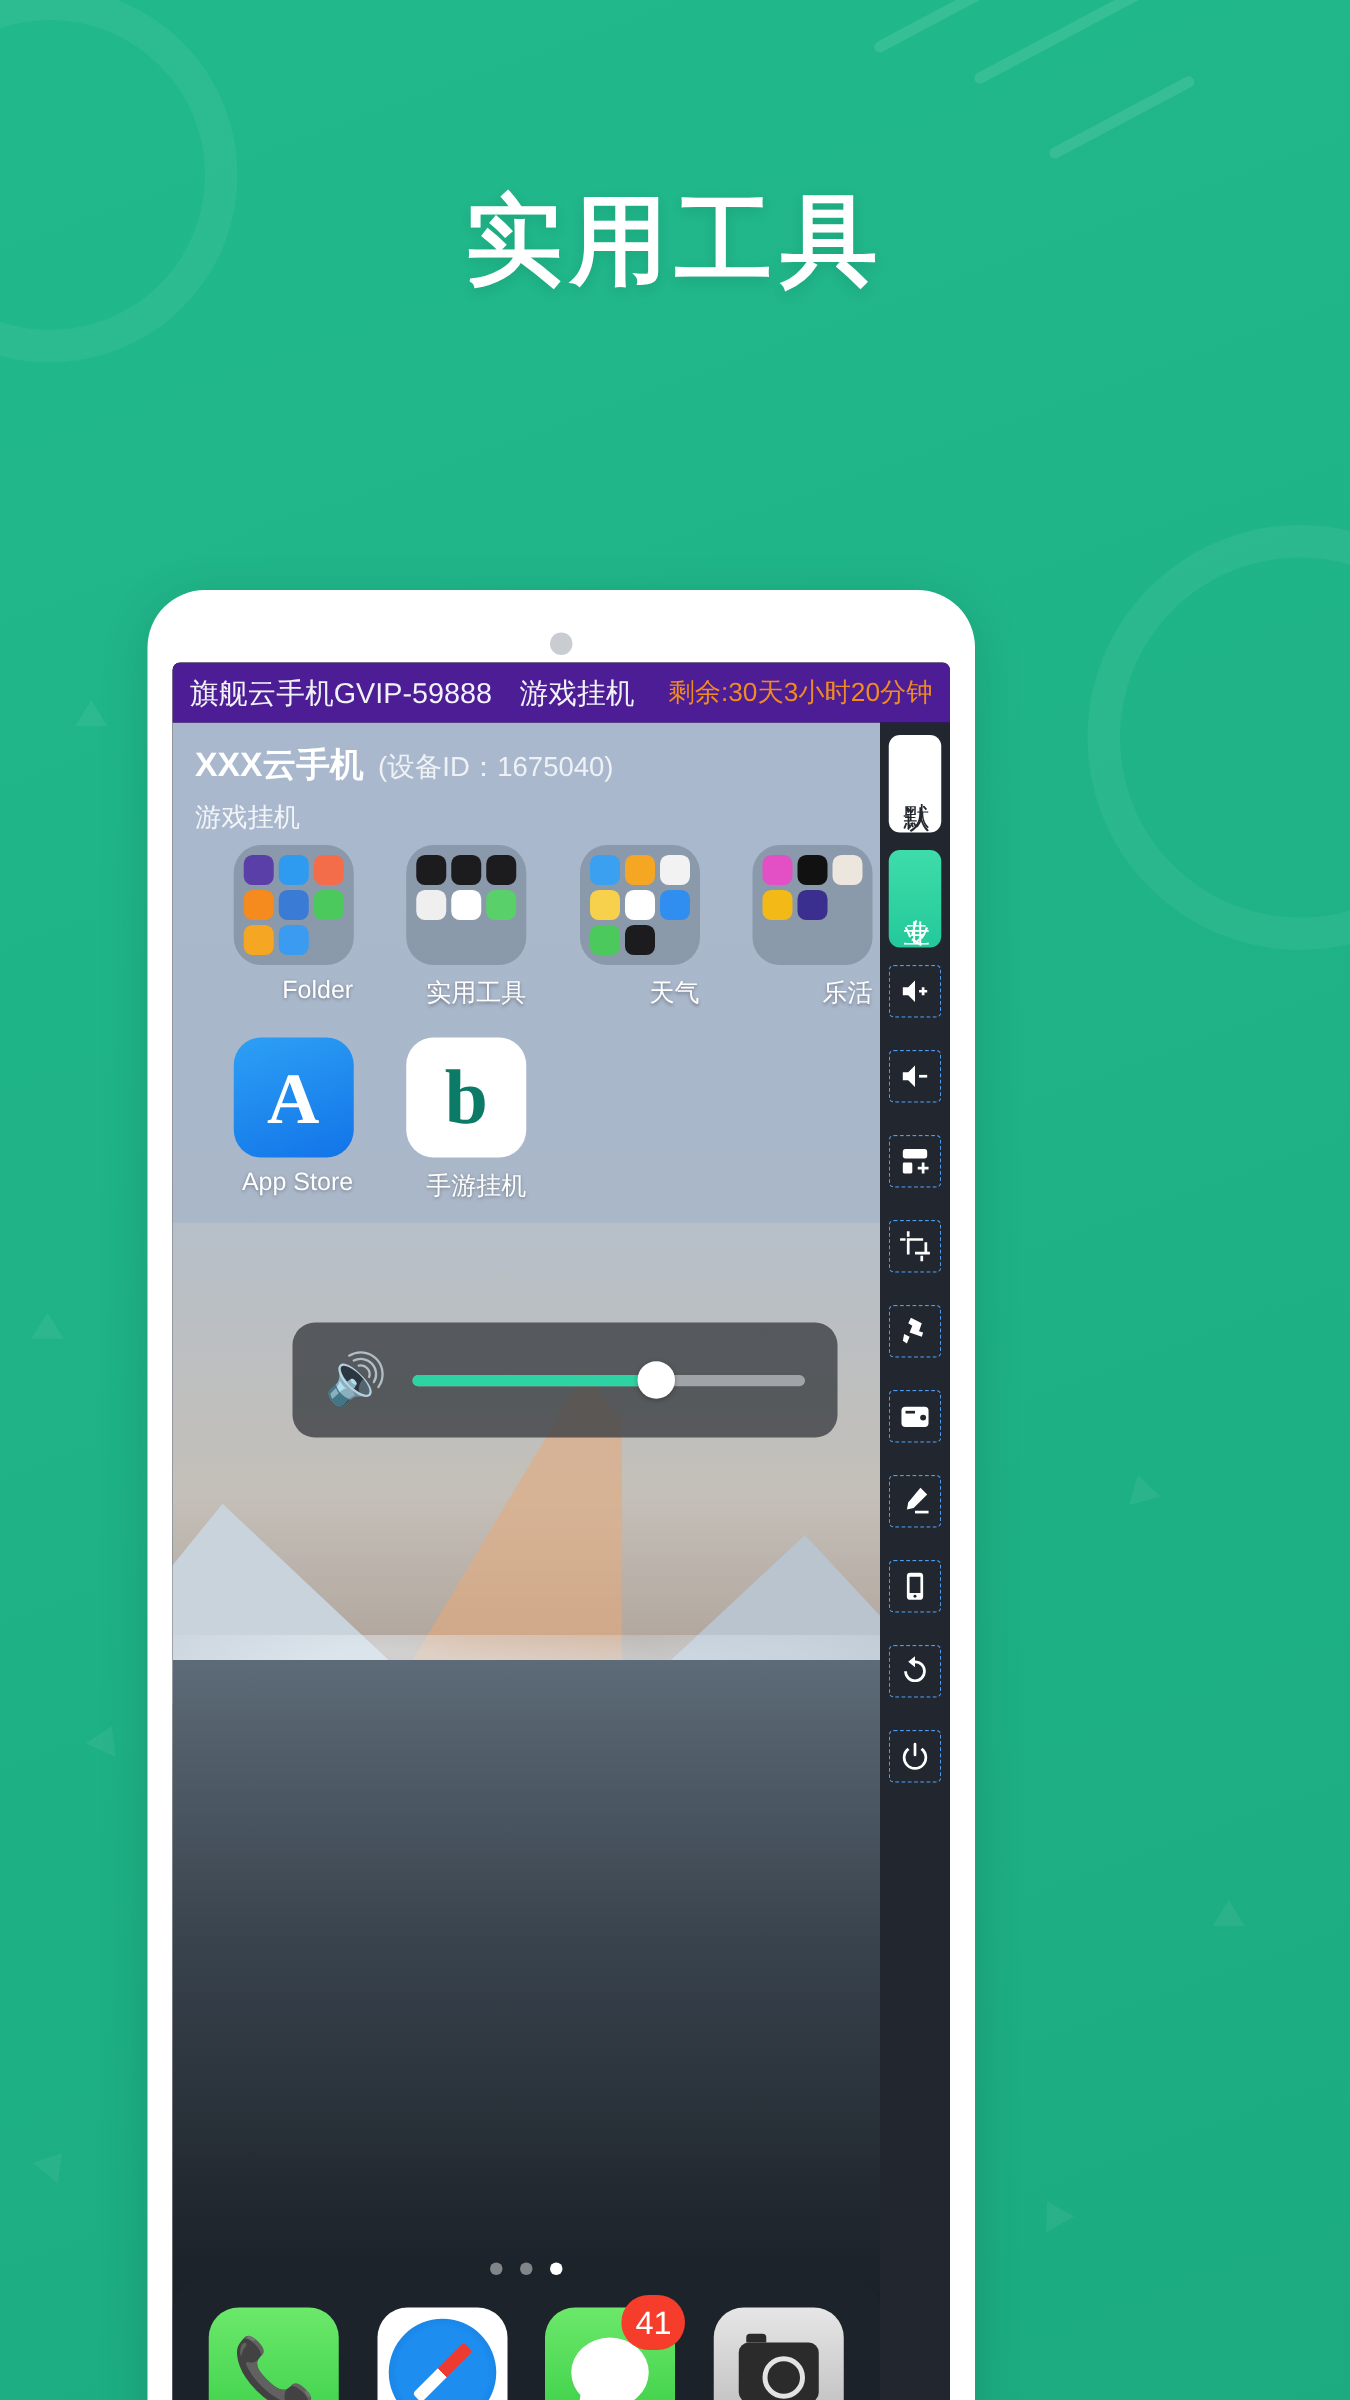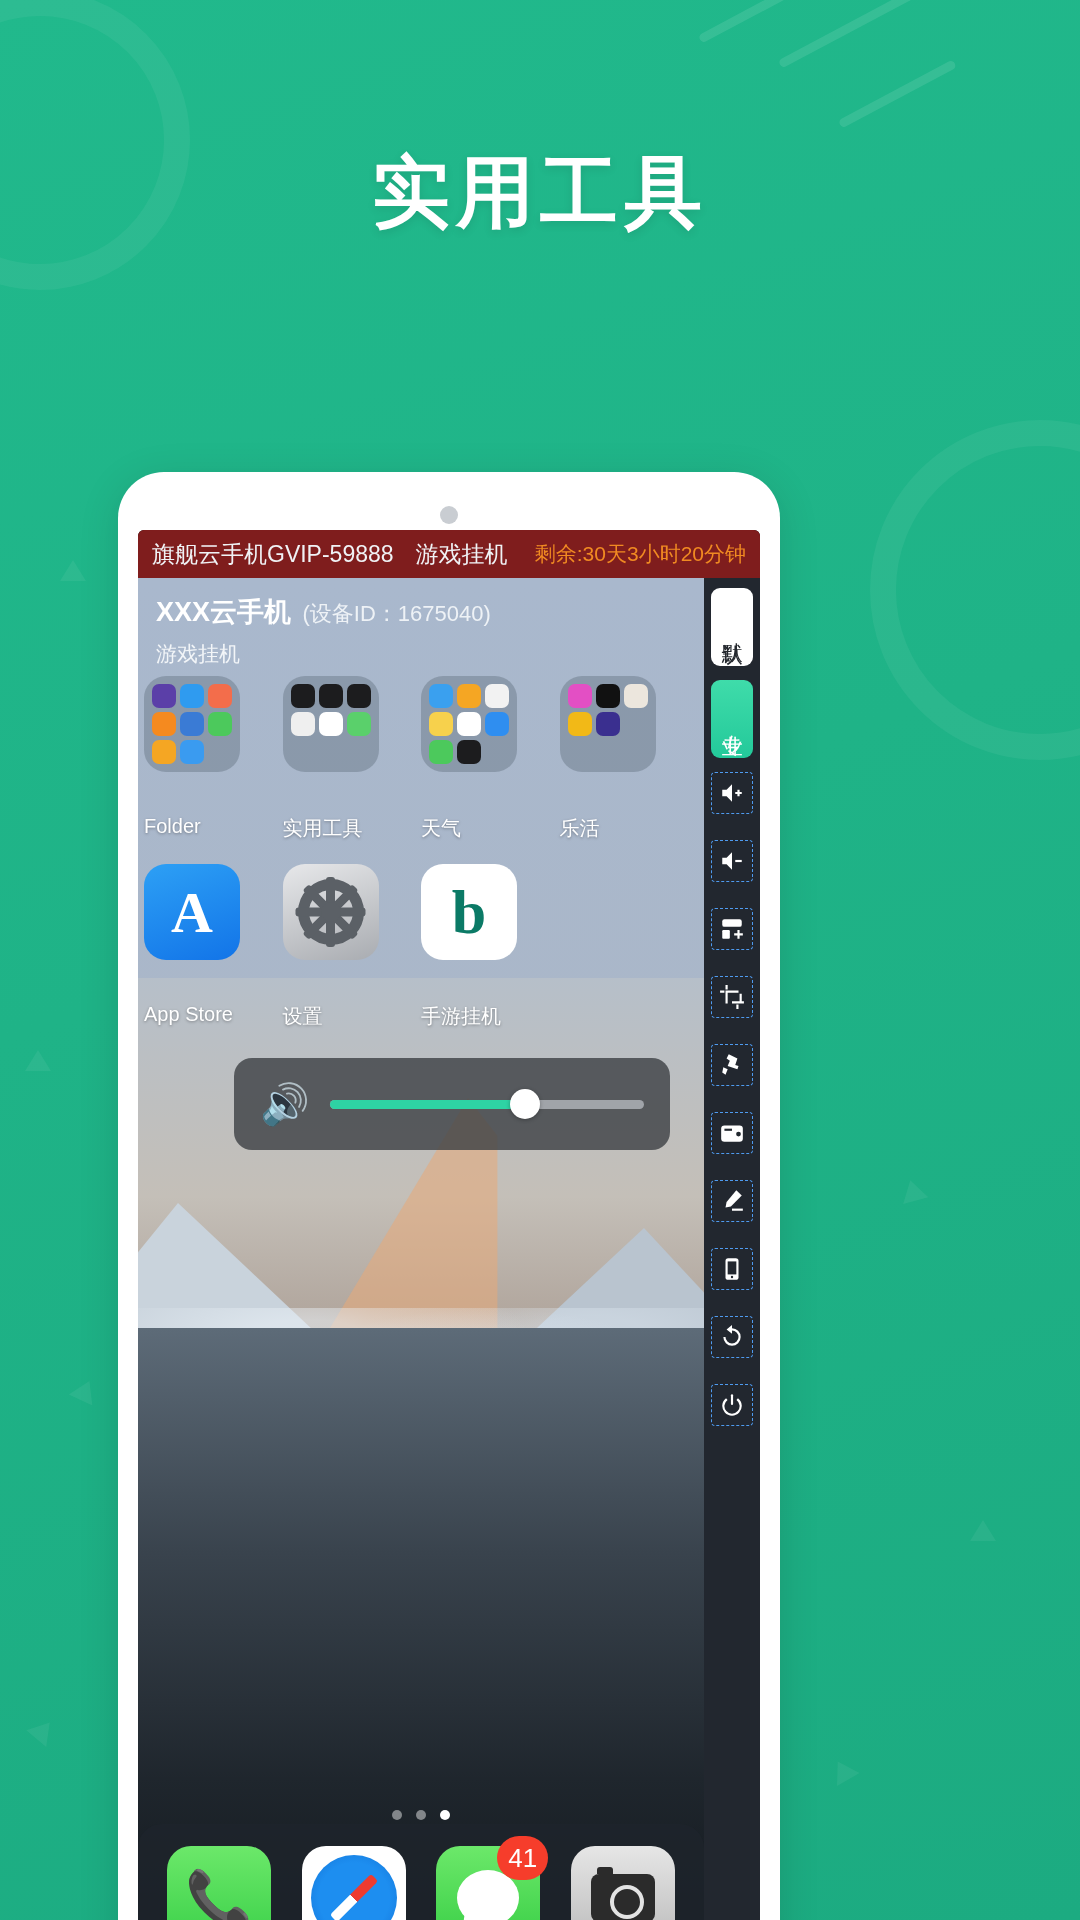--- a/index.html
+++ b/index.html
@@ -61,21 +61,21 @@
     width:18px; height:18px; border-radius:50%; background:#c9cdd2;
   }
   #screen {
     position:absolute; left:20px; top:58px; right:20px; bottom:0;
     background:#0e1116; border-radius:6px; overflow:hidden;
   }
 
   
   #topbar {
     position:absolute; left:0; right:0; top:0; height:48px;
-    background:#7f1d1d; display:flex; align-items:center;
+    background:#4c1d95; display:flex; align-items:center;
     padding:4px 14px; z-index:20;
   }
   #topbar .t-left { color:#f0f2f5; font-size:23px; white-space:nowrap; }
   #topbar .t-mid { color:#f0f2f5; font-size:23px; margin-left:22px; white-space:nowrap; }
   #topbar .t-right { margin-left:auto; color:#f08a22; font-size:21px; white-space:nowrap; }
 
   
   #body-area { position:absolute; left:0; right:0; top:48px; bottom:0; }
 
   #ios {
@@ -141,21 +141,21 @@
   #dev-title .name { color:#ffffff; font-size:27px; font-weight:bold; display:inline; }
   #dev-title .devid { color:#eef2f6; font-size:22px; font-weight:normal; display:inline; margin-left:7px; }
   #dev-sub { color:#f2f5f8; font-size:21px; padding:10px 0 0 18px; position:absolute; top:52px; left:0; z-index:8; }
 
   
   #grid {
     position:absolute; left:0; right:0; top:98px; z-index:7;
     display:grid; grid-template-columns:repeat(4,1fr);
     row-gap:22px; padding:0 6px;
   }
-  .app { display:flex; flex-direction:column; align-items:flex-start;gap:34px; }
+  .app { display:flex; flex-direction:column; align-items:flex-end; }
   .ic { width:96px; height:96px; border-radius:22px; position:relative; overflow:hidden; }
   .lbl { margin-top:9px; color:#ffffff; font-size:20px; text-shadow:0 1px 3px rgba(0,0,0,0.35); white-space:nowrap; }
 
   
   .folder { background:rgba(120,134,150,0.62); display:grid;
     grid-template-columns:repeat(3,1fr); grid-template-rows:repeat(3,1fr);
     gap:4px; padding:8px; }
   .mini { border-radius:7px; background:#ddd; }
 
   
@@ -370,31 +370,20 @@
             </div>
             <div class="lbl">乐活</div>
           </div>
 
           <div class="app">
             <div class="ic appstore">A</div>
             <div class="lbl">App Store</div>
           </div>
 
 
-          <div class="app">
-            <div class="ic settings">
-              <div class="gear">
-                <div class="cog-t" style="transform:rotate(0deg)"></div>
-                <div class="cog-t" style="transform:rotate(45deg)"></div>
-                <div class="cog-t" style="transform:rotate(90deg)"></div>
-                <div class="cog-t" style="transform:rotate(135deg)"></div>
-              </div>
-            </div>
-            <div class="lbl">设置</div>
-          </div>
 
           <div class="app">
             <div class="ic bing">b</div>
             <div class="lbl">手游挂机</div>
           </div>
         </div>
 
         <div id="volhud">
           <div class="spk">🔊</div>
           <div id="voltrack">

